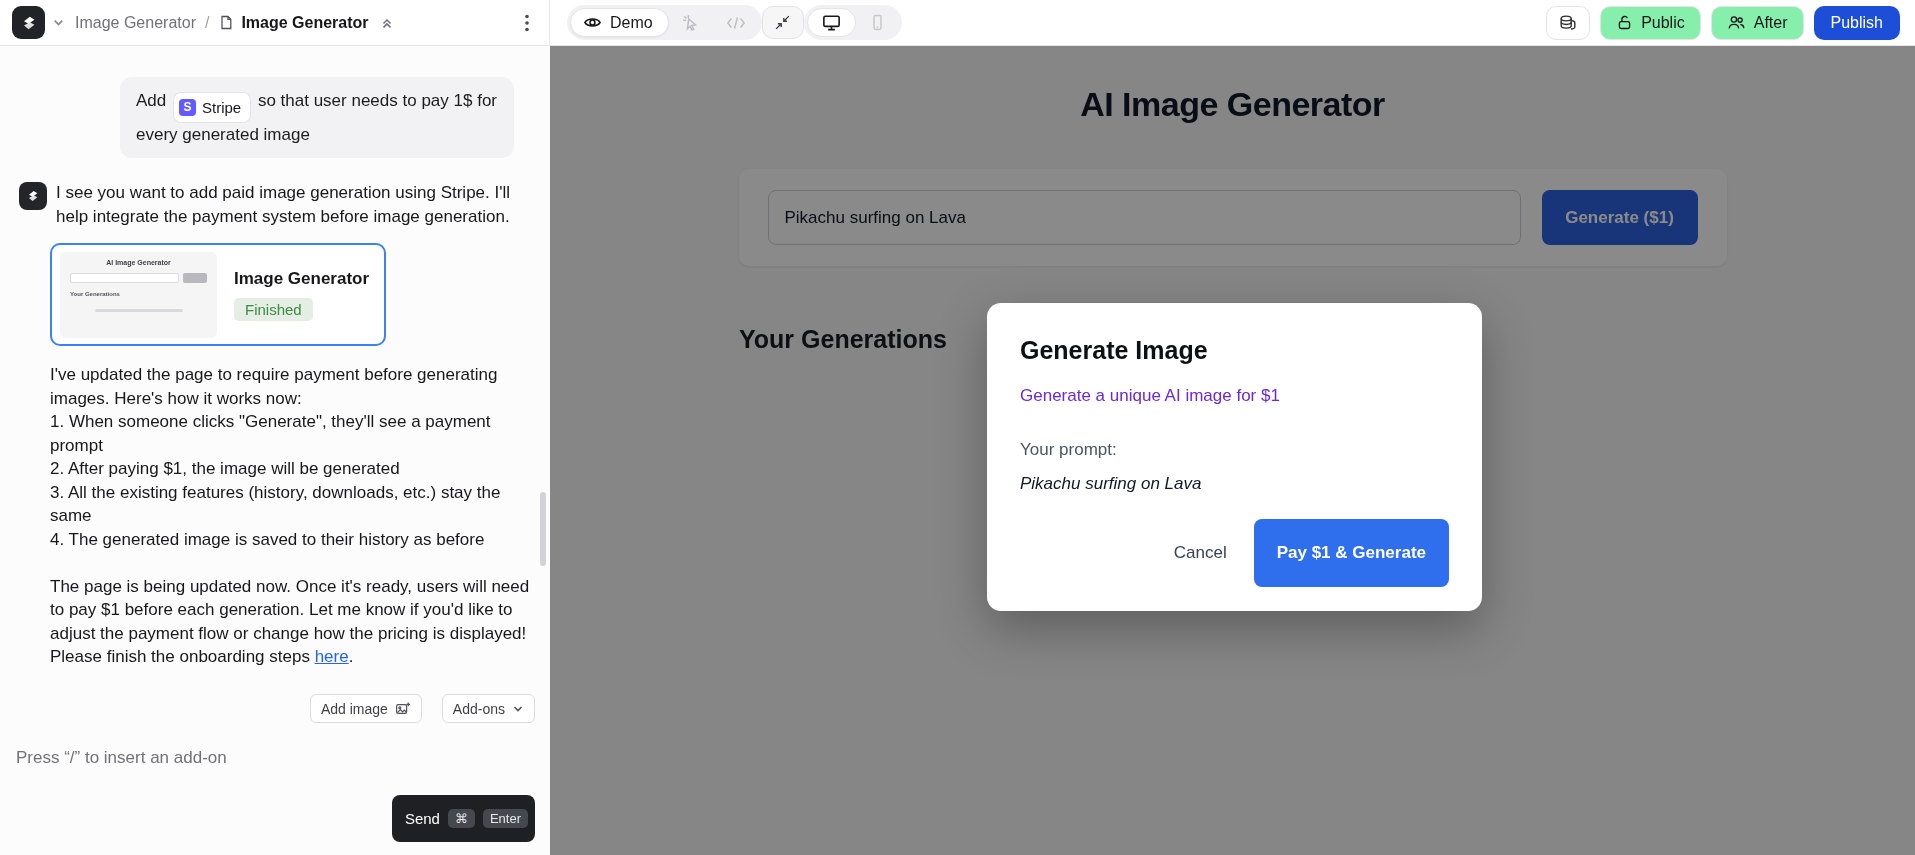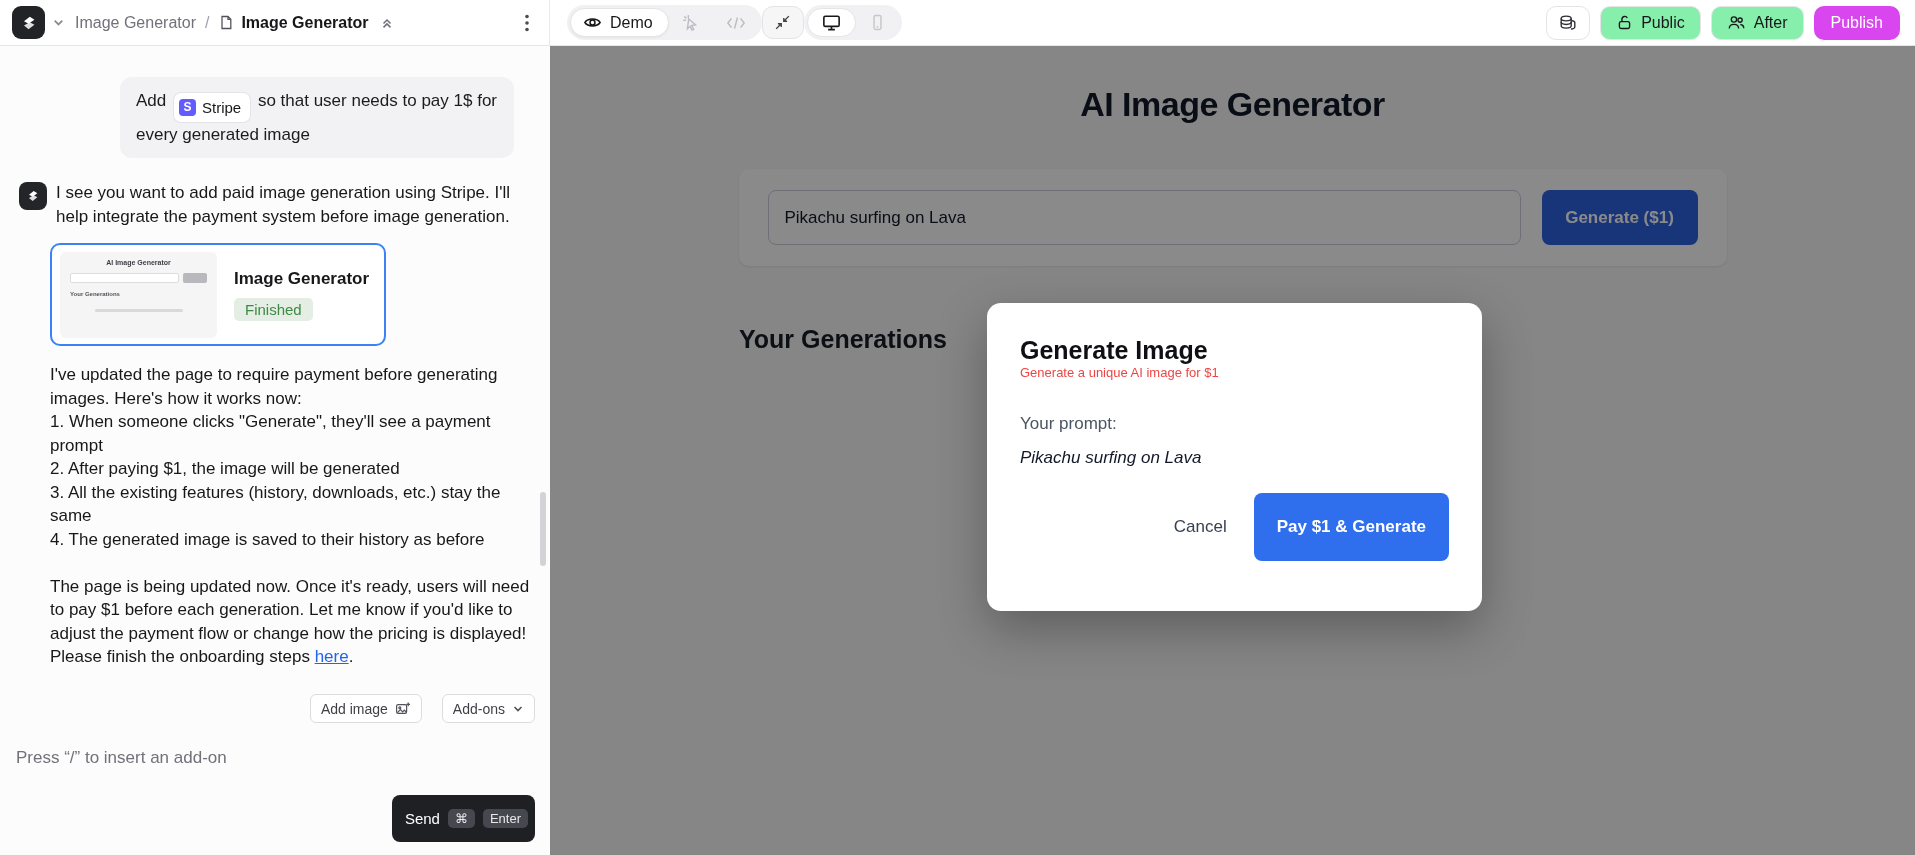--- a/index.html
+++ b/index.html
@@ -51,21 +51,21 @@
   .tb-right { margin-left:auto; display:flex; align-items:center; gap:10px; padding-right:15px; }
   .icon-btn {
     width:44px; height:34px; border-radius:10px; border:1px solid #e4e4e7;
     background:#fff; display:flex; align-items:center; justify-content:center; color:#2e2e33;
   }
   .btn-outline {
     height:34px; border-radius:10px; border:1px solid #e4e4e7; background:#86efac;
     display:flex; align-items:center; gap:8px; padding:0 15px; font-size:16px; color:#18181b;
   }
   .btn-dark {
-    height:34px; border-radius:10px; background:#d946ef; color:#fff;
+    height:34px; border-radius:10px; background:#1d4ed8; color:#fff;
     display:flex; align-items:center; padding:0 17px; font-size:16px; font-weight:500;
   }
 
   
   .panel {
     position:absolute; top:46px; left:0; width:550px; bottom:0;
     background:#fcfcfc; z-index:10; overflow:hidden;
   }
   .user-bubble {
     margin:31px 36px 0 auto; width:394px;
@@ -170,21 +170,21 @@
 
   .dim { position:absolute; inset:0; background:rgba(0,0,0,.46); }
 
   
   .modal {
     position:absolute; left:437px; top:257px; width:495px; height:308px;
     background:#fff; border-radius:14px; box-shadow:0 18px 50px rgba(0,0,0,.3);
     padding:33px; z-index:5;
   }
   .modal-title { font-size:25px; font-weight:800; color:#0e1013; }
-  .modal-sub { font-size:13px; color:#ef4444; }
+  .modal-sub { margin-top:21px; font-size:17px; color:#6d28d9; }
   .modal-prompt-label { margin-top:34px; font-size:17px; color:#4b5563; }
   .modal-prompt-value { margin-top:14px; font-size:17px; font-style:italic; color:#111827; }
   .modal-footer { margin-top:25px; display:flex; justify-content:flex-end; align-items:center; gap:8px; }
   .cancel-btn {
     background:transparent; border:none; padding:11px 19px; font-size:17px; color:#374151;
     cursor:pointer; font-family:"Liberation Sans", sans-serif; border-radius:8px;
   }
   .pay-btn {
     background:var(--pay,#2f6fed); border:none; border-radius:8px; padding:24px 23px;
     font-size:17px; font-weight:700; color:#fff; cursor:pointer;

